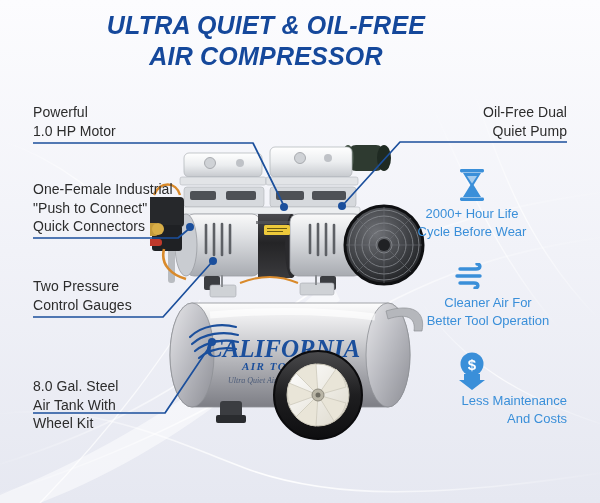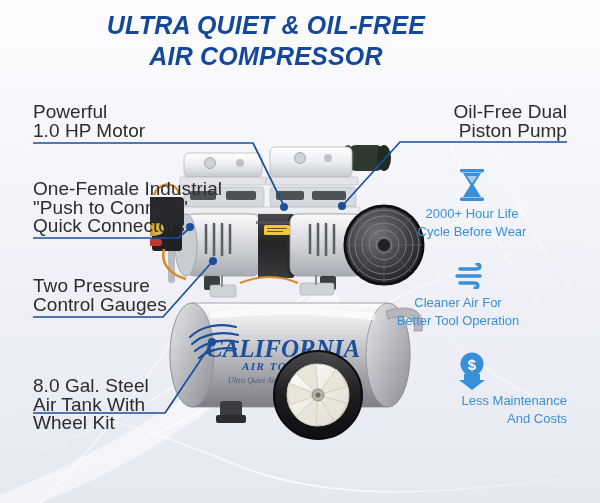--- a/index.html
+++ b/index.html
@@ -20,21 +20,21 @@
   
   .heading{
     position:absolute;left:0;top:10px;width:532px;text-align:center;
     color:#15489b;font-weight:bold;font-style:italic;
     font-size:25px;line-height:31px;letter-spacing:.2px;
     white-space:pre-line;
   }
 
   
   .label{
-    position:absolute;color:#2c2c2c;font-size:19px;line-height:18.5px;
+    position:absolute;color:#2c2c2c;font-size:14px;line-height:18.5px;
     white-space:pre-line;letter-spacing:.05px;
   }
   .label.right{text-align:right;}
 
   
   .feature{
     position:absolute;width:190px;text-align:center;
     color:#3a8fd9;font-size:13px;line-height:18px;white-space:pre-line;
   }
   .feature-icon{
@@ -318,21 +318,21 @@
 
   <div class="label" style="left:33px;top:180px;">One-Female Industrial
 "Push to Connect"
 Quick Connectors</div>
 
   <div class="label" style="left:33px;top:354px;margin-top:23px;">8.0 Gal. Steel
 Air Tank With
 Wheel Kit</div>
 
   <div class="label right" style="left:377px;top:103px;width:190px;">Oil-Free Dual
-Piston Pump</div>
+Quiet Pump</div>
 
   <div class="feature-icon" style="left:377px;top:168px;">
     <svg width="30" height="34" viewBox="0 0 30 34">
       <rect x="3" y="1" width="24" height="3.4" rx="1.4" fill="#3a8fd9"></rect>
       <rect x="3" y="29.6" width="24" height="3.4" rx="1.4" fill="#3a8fd9"></rect>
       <path d="M6,5 L24,5 L16.6,17 L24,29 L6,29 L13.4,17 Z" fill="#3a8fd9"></path>
       <path d="M10,8 L20,8 L15,15.5 Z" fill="#ffffff" opacity="0.55"></path>
     </svg>
   </div>
   <div class="feature" style="left:377px;top:205px;">2000+ Hour Life
@@ -340,21 +340,21 @@
 
   <div class="feature-icon" style="left:377px;top:263px;">
     <svg width="36" height="26" viewBox="0 0 36 26">
       <g fill="none" stroke="#3a8fd9" stroke-width="3.4" stroke-linecap="round">
         <path d="M6,6 L22,6 C 27,6 27,1 23,1"></path>
         <path d="M3,13 L26,13"></path>
         <path d="M6,20 L20,20 C 25,20 25,25 21,25"></path>
       </g>
     </svg>
   </div>
-  <div class="feature" style="left:363px;top:294px;">Cleaner Air For
+  <div class="feature" style="left:393px;top:294px;">Cleaner Air For
 Better Tool Operation</div>
 
   <div class="feature-icon" style="left:377px;top:352px;">
     <svg width="32" height="38" viewBox="0 0 32 38">
       <circle cx="16" cy="12" r="11.5" fill="#3a8fd9"></circle>
       <text x="16" y="18" text-anchor="middle" font-family="Liberation Sans, sans-serif" font-size="15" font-weight="bold" fill="#ffffff">$</text>
       <path d="M8,22 L24,22 L24,28 L29,28 L16,38 L3,28 L8,28 Z" fill="#3a8fd9"></path>
     </svg>
   </div>
   <div class="feature" style="left:377px;top:392px;text-align:right;">Less Maintenance

